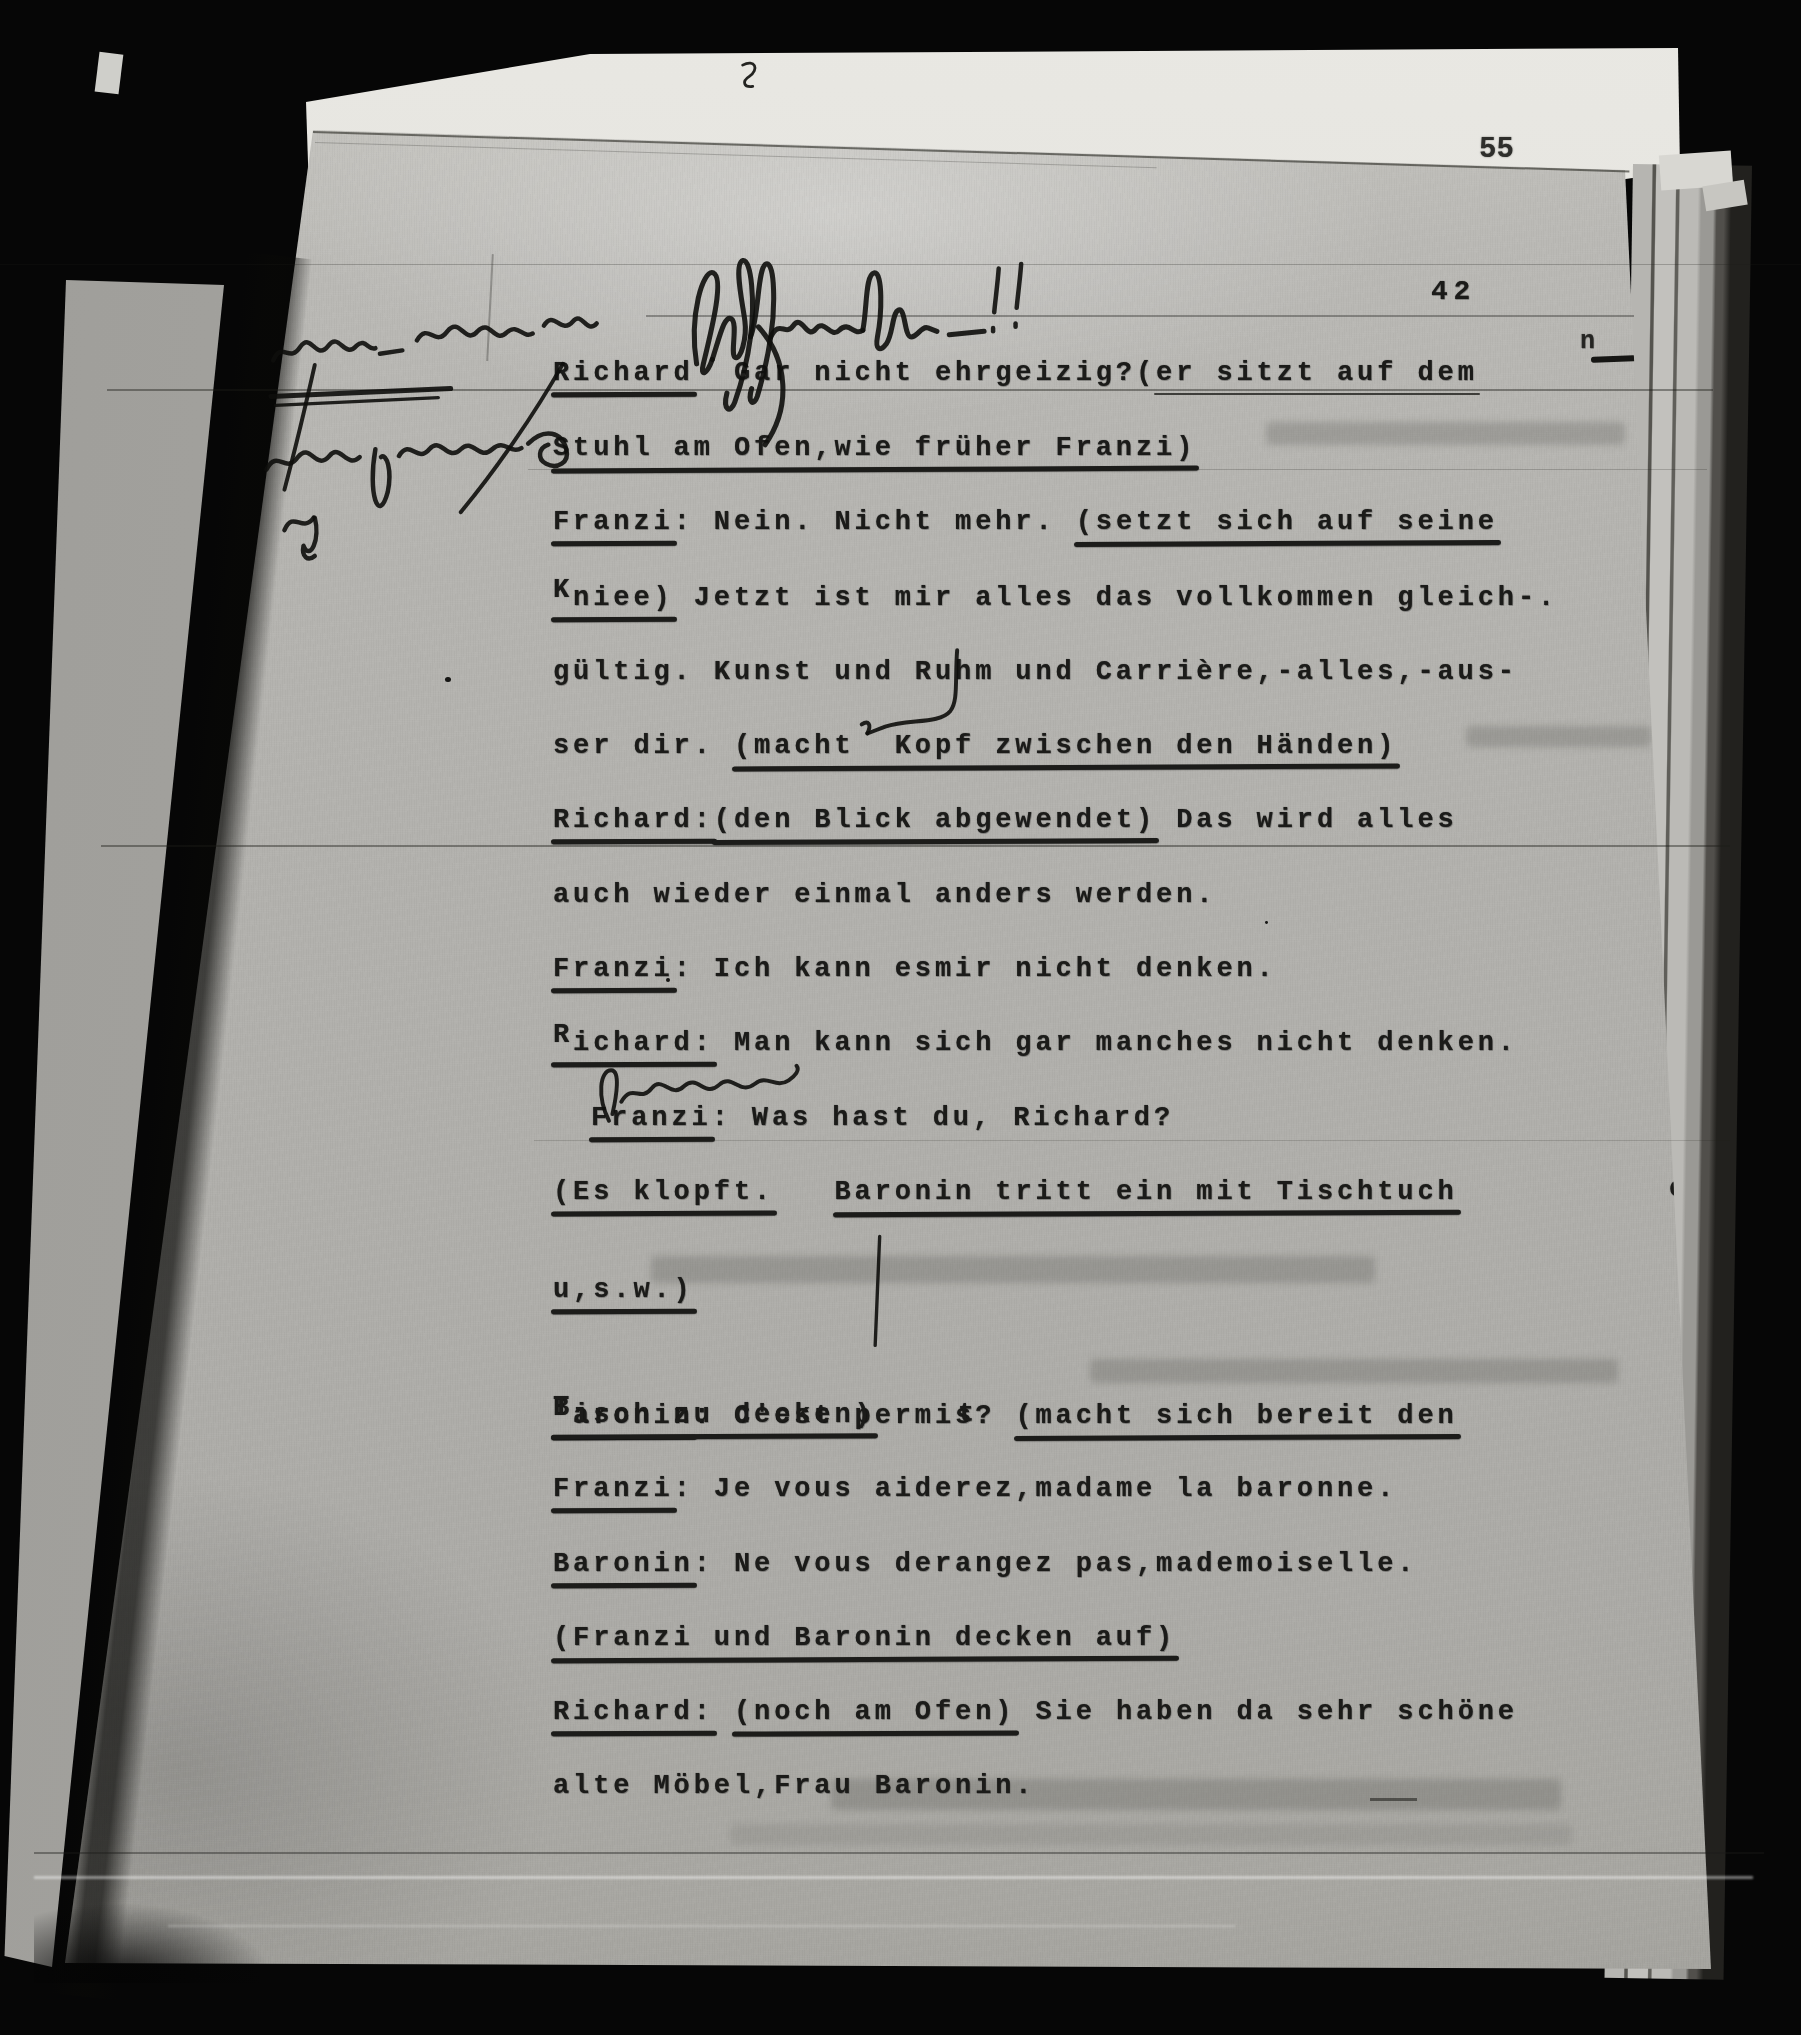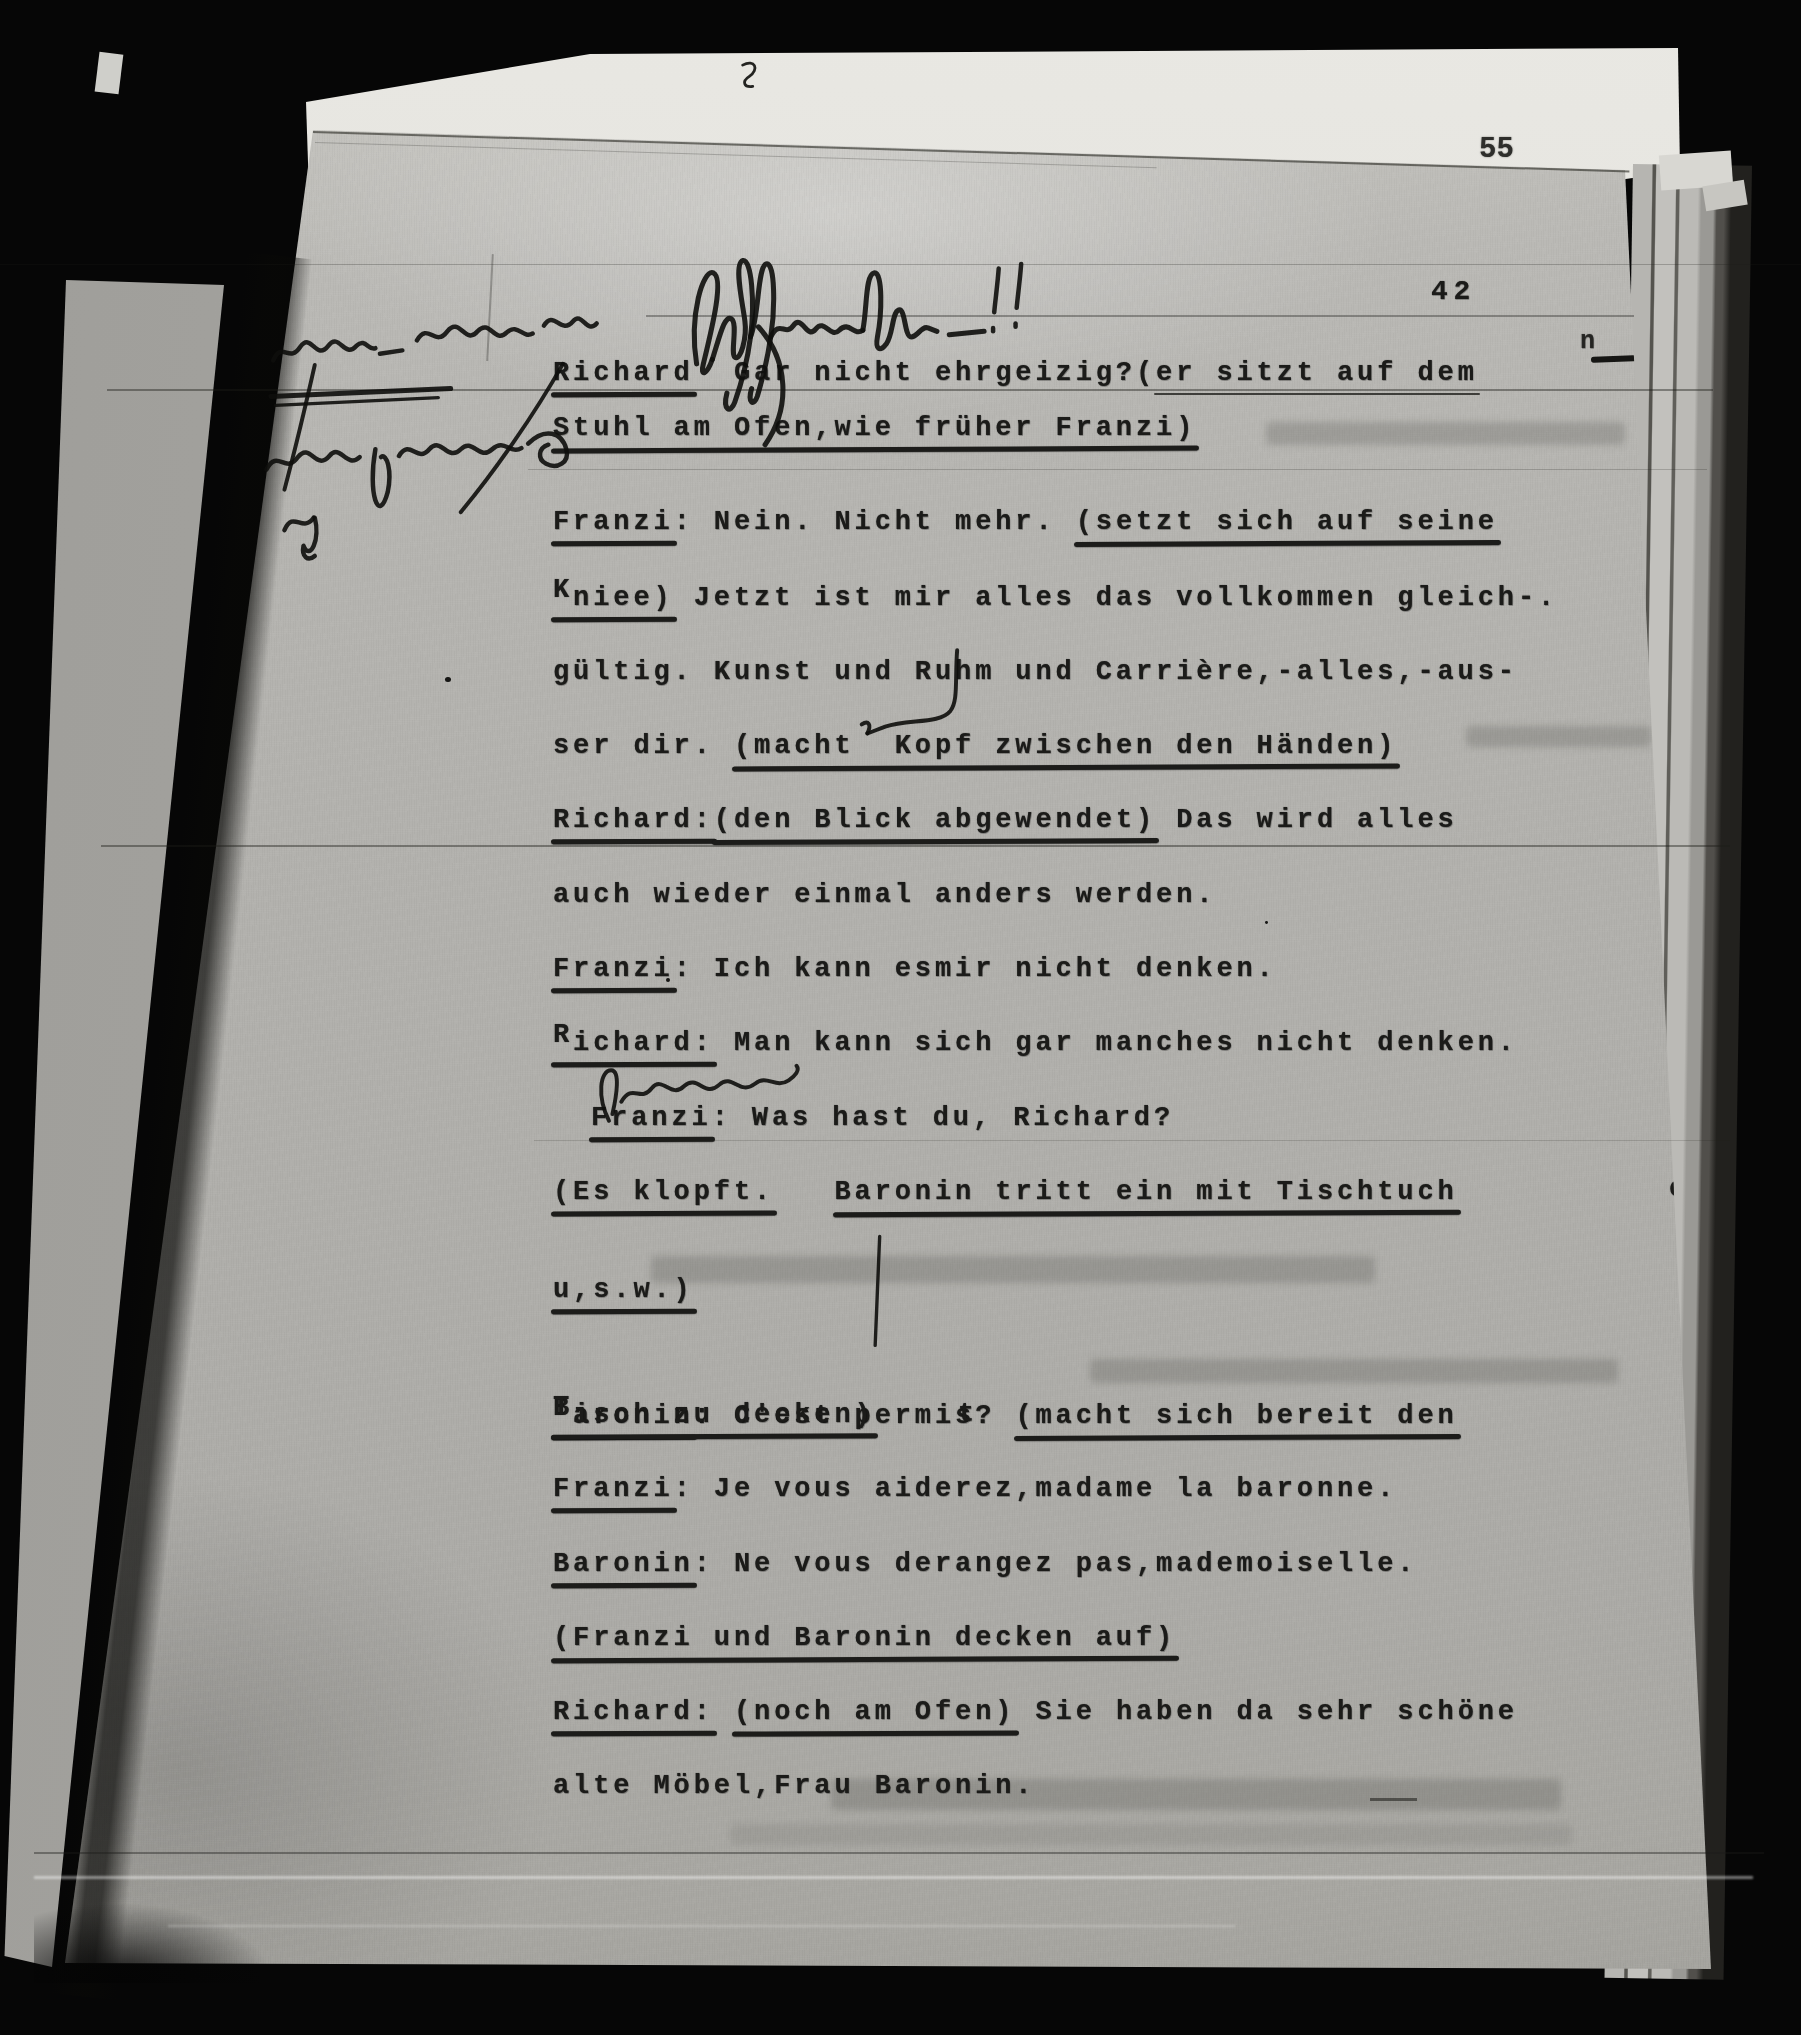--- a/index.html
+++ b/index.html
@@ -99,21 +99,21 @@
     <div class="ghost" style="left:651px;top:1256px;width:724px;height:27px"></div>
     <div class="ghost" style="left:1090px;top:1359px;width:528px;height:23.6px"></div>
     <div class="ghost" style="left:831px;top:1779px;width:730px;height:31px"></div>
     <div class="ghost" style="left:730px;top:1824px;width:842px;height:21.3px;opacity:.5"></div>
     <div class="ghost-dash" style="left:1370px;top:1798px;width:47px"></div>
 
     <div class="typed pgnum42">42</div>
 
     <div id="typed-lines">
         <div class="line" style="top: 359px;"><span class="su u-h">Richard</span><span class="su">  Gar nicht ehrgeizig?(</span><span class="su u-t">er sitzt auf dem</span></div>
-        <div class="line" style="top: 414px;"><span class="su u-h">Stuhl am Ofen,wie früher Franzi)</span></div>
+        <div class="line" style="top: 434px;"><span class="su u-h">Stuhl am Ofen,wie früher Franzi)</span></div>
         <div class="line" style="top: 508px; text-decoration: underline;"><span class="su u-h">Franzi</span><span class="su">: Nein. Nicht mehr. </span><span class="su u-h">(setzt sich auf seine</span></div>
         <div class="line" style="top: 584px;"><span class="su u-h"><span class="raised">K</span>niee)</span><span class="su"> Jetzt ist mir alles das vollkommen gleich-.</span></div>
         <div class="line" style="top: 658px;"><span class="su">gültig. Kunst und Ruhm und Carrière,-alles,-aus-</span></div>
         <div class="line" style="top: 732px;"><span class="su">ser dir. </span><span class="su u-h">(macht  Kopf zwischen den Händen)</span></div>
         <div class="line" style="top: 806px;"><span class="su u-h">Richard:</span><span class="su u-h">(den Blick abgewendet)</span><span class="su"> Das wird alles</span></div>
         <div class="line" style="top: 881px;"><span class="su">auch wieder einmal anders werden.</span></div>
         <div class="line" style="top: 955px;"><span class="su u-h">Franzi</span><span class="su">: Ich kann esmir nicht denken.</span></div>
         <div class="line" style="top: 1029px;"><span class="su u-h"><span class="raised">R</span>ichard:</span><span class="su"> Man kann sich gar manches nicht denken.</span></div>
         <div class="line" style="top: 1104px; margin-left: 38px;"><span class="su u-h">Franzi</span><span class="su">: Was hast du, Richard?</span></div>
         <div class="line" style="top: 1178px;"><span class="su u-h">(Es klopft.</span><span class="su">   </span><span class="su u-h">Baronin tritt ein mit Tischtuch</span></div>

